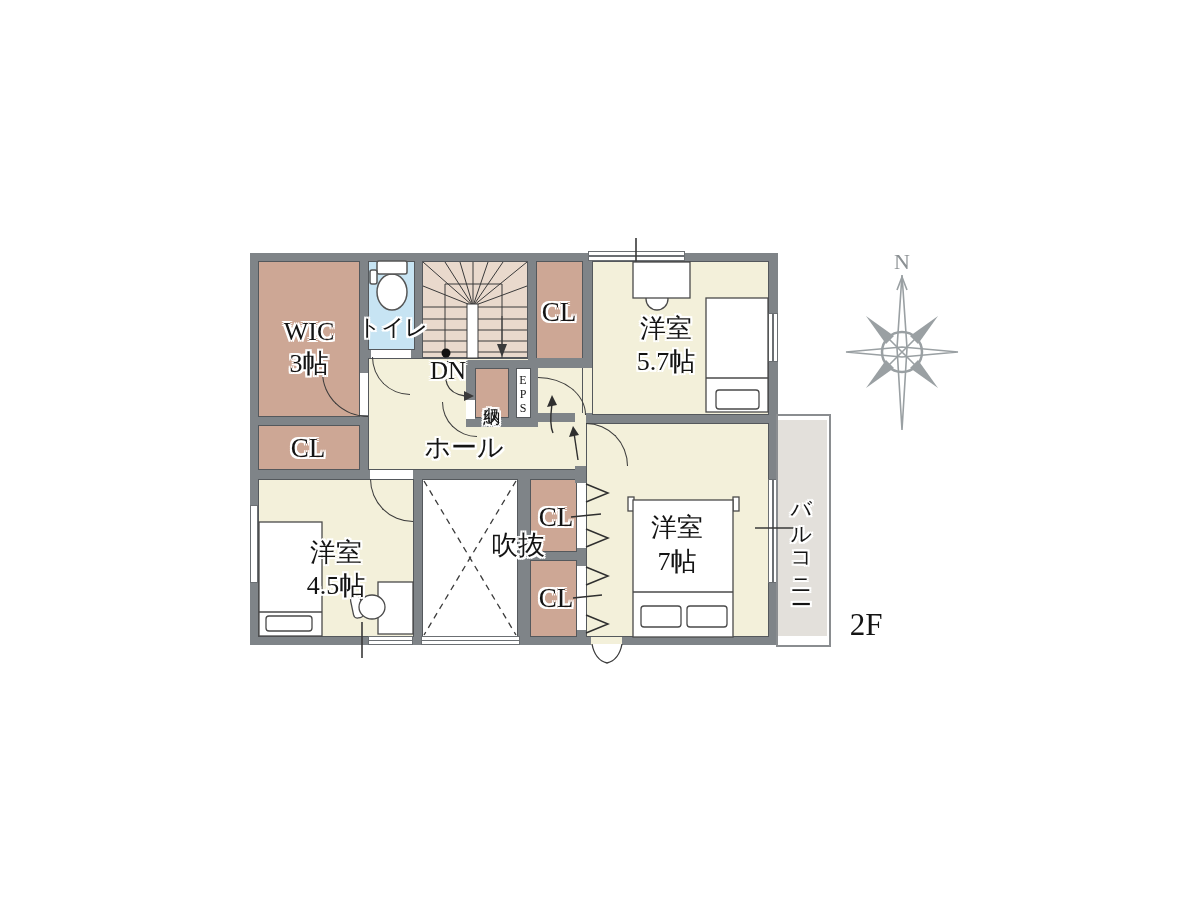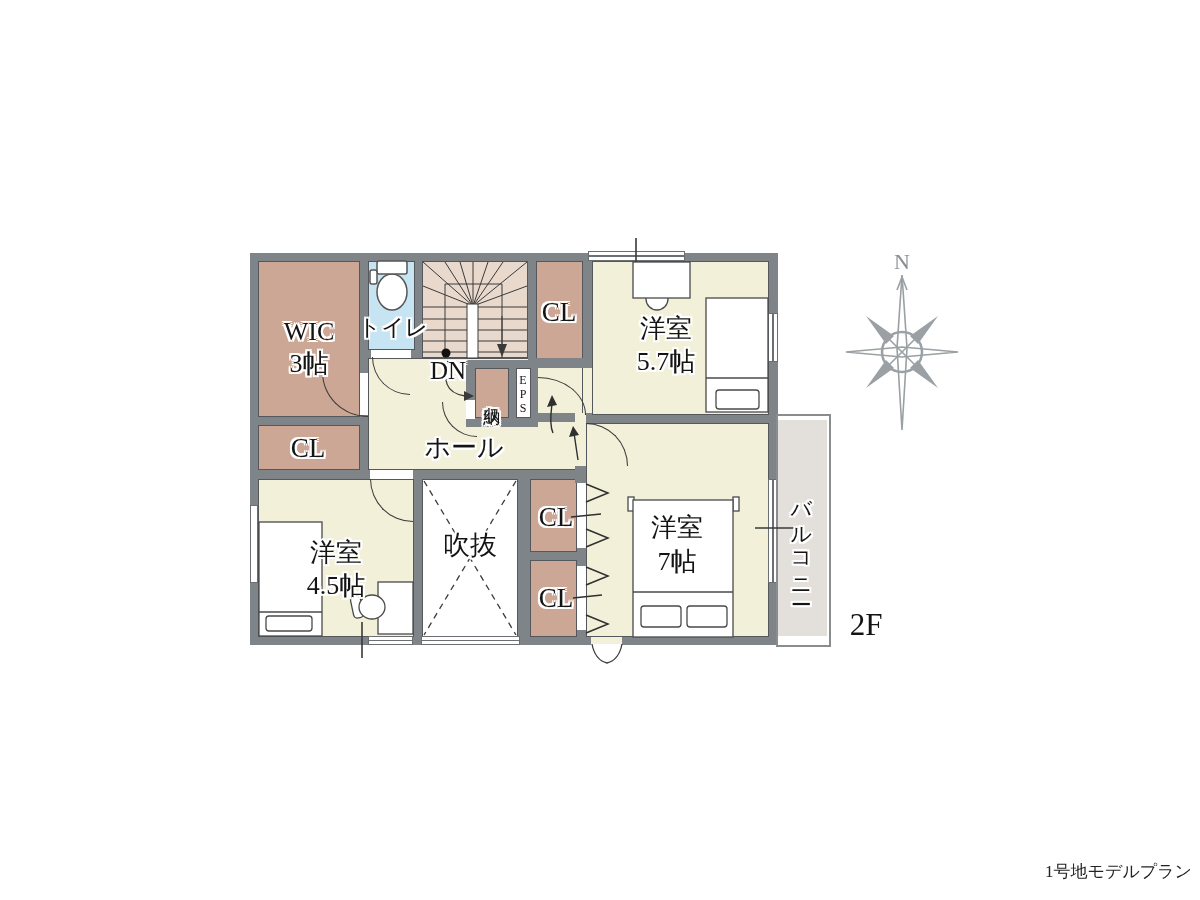--- a/index.html
+++ b/index.html
@@ -200,21 +200,21 @@
   <div class="lbl vert" style="left:515px;top:369px;height:50px;font-size:12px;">
     <span>EPS</span>
   </div>
   <div class="lbl" style="left:258px;top:432px;width:100px;font-size:27px;">
     <span>CL</span>
   </div>
   <div class="lbl" style="left:261px;top:536px;width:150px;font-size:26px;line-height:33px;">
     <span>洋室</span><br>
     <span>4.5帖</span>
   </div>
-  <div class="lbl" style="left:395px;top:529px;width:150px;font-size:27px;">
+  <div class="lbl" style="left:395px;top:529px;width:150px;font-size:27px;text-align:right;">
     <span>吹抜</span>
   </div>
   <div class="lbl" style="left:506px;top:501px;width:100px;font-size:27px;">
     <span>CL</span>
   </div>
   <div class="lbl" style="left:506px;top:582px;width:100px;font-size:27px;">
     <span>CL</span>
   </div>
   <div class="lbl" style="left:602px;top:511px;width:150px;font-size:26px;line-height:34px;">
     <span>洋室</span><br>
@@ -222,17 +222,14 @@
   </div>
   <div class="lbl vert" style="left:788px;top:450px;height:180px;font-size:21px;letter-spacing:3px;">
     <span>バルコニー</span>
   </div>
   <div class="lbl" style="left:836px;top:606px;width:60px;font-size:31px;text-shadow:none;">
     <span>2F</span>
   </div>
   <div class="lbl" style="left:880px;top:248px;width:44px;font-size:22px;color:#8b9093;text-shadow:none;">
     <span>N</span>
   </div>
-  <div class="lbl" style="left:900px;top:861px;width:292px;font-size:17px;text-align:right;text-shadow:none;color:#222;">
-    <span>1号地モデルプラン</span>
-  </div>
 
 </div>
 
 </body></html>

